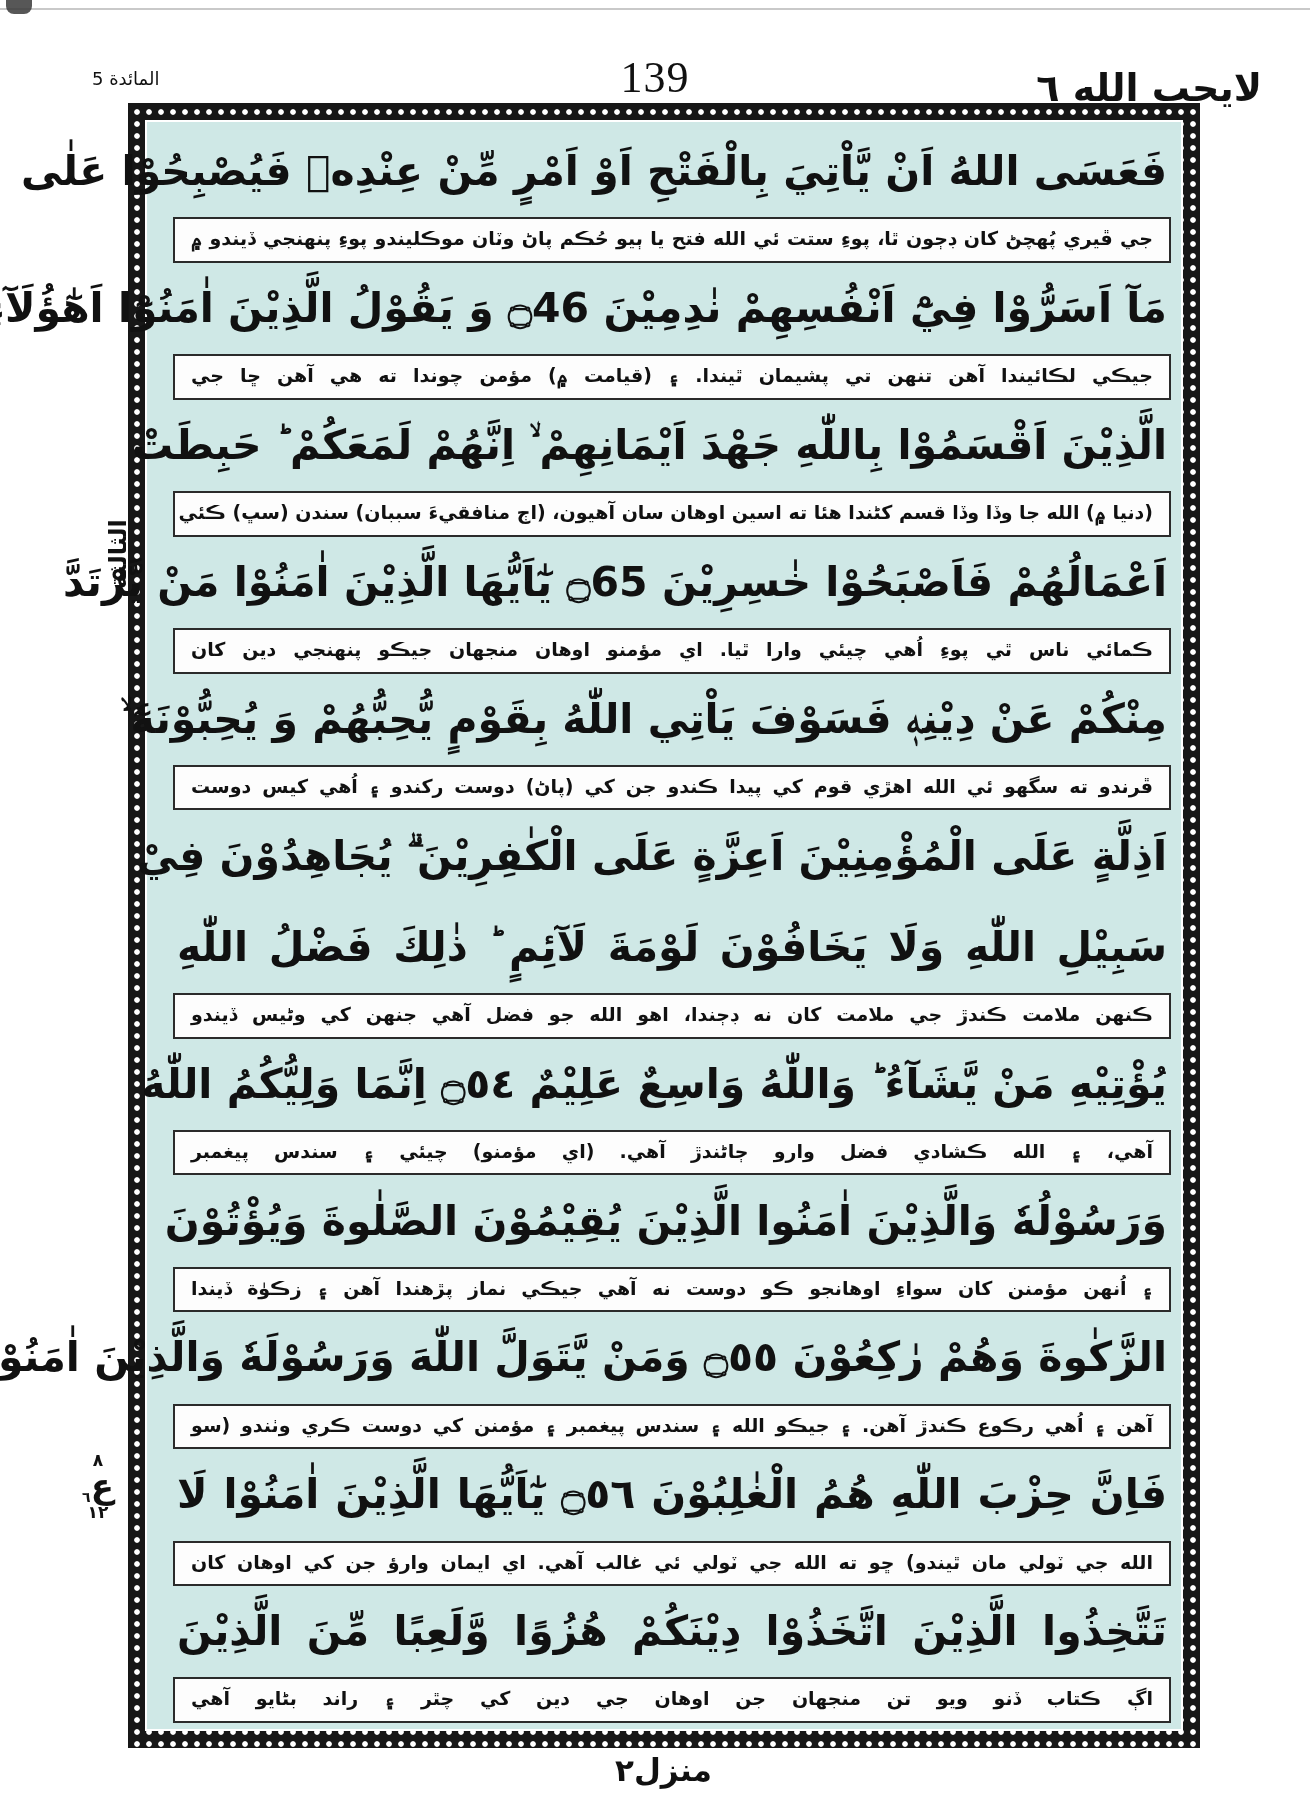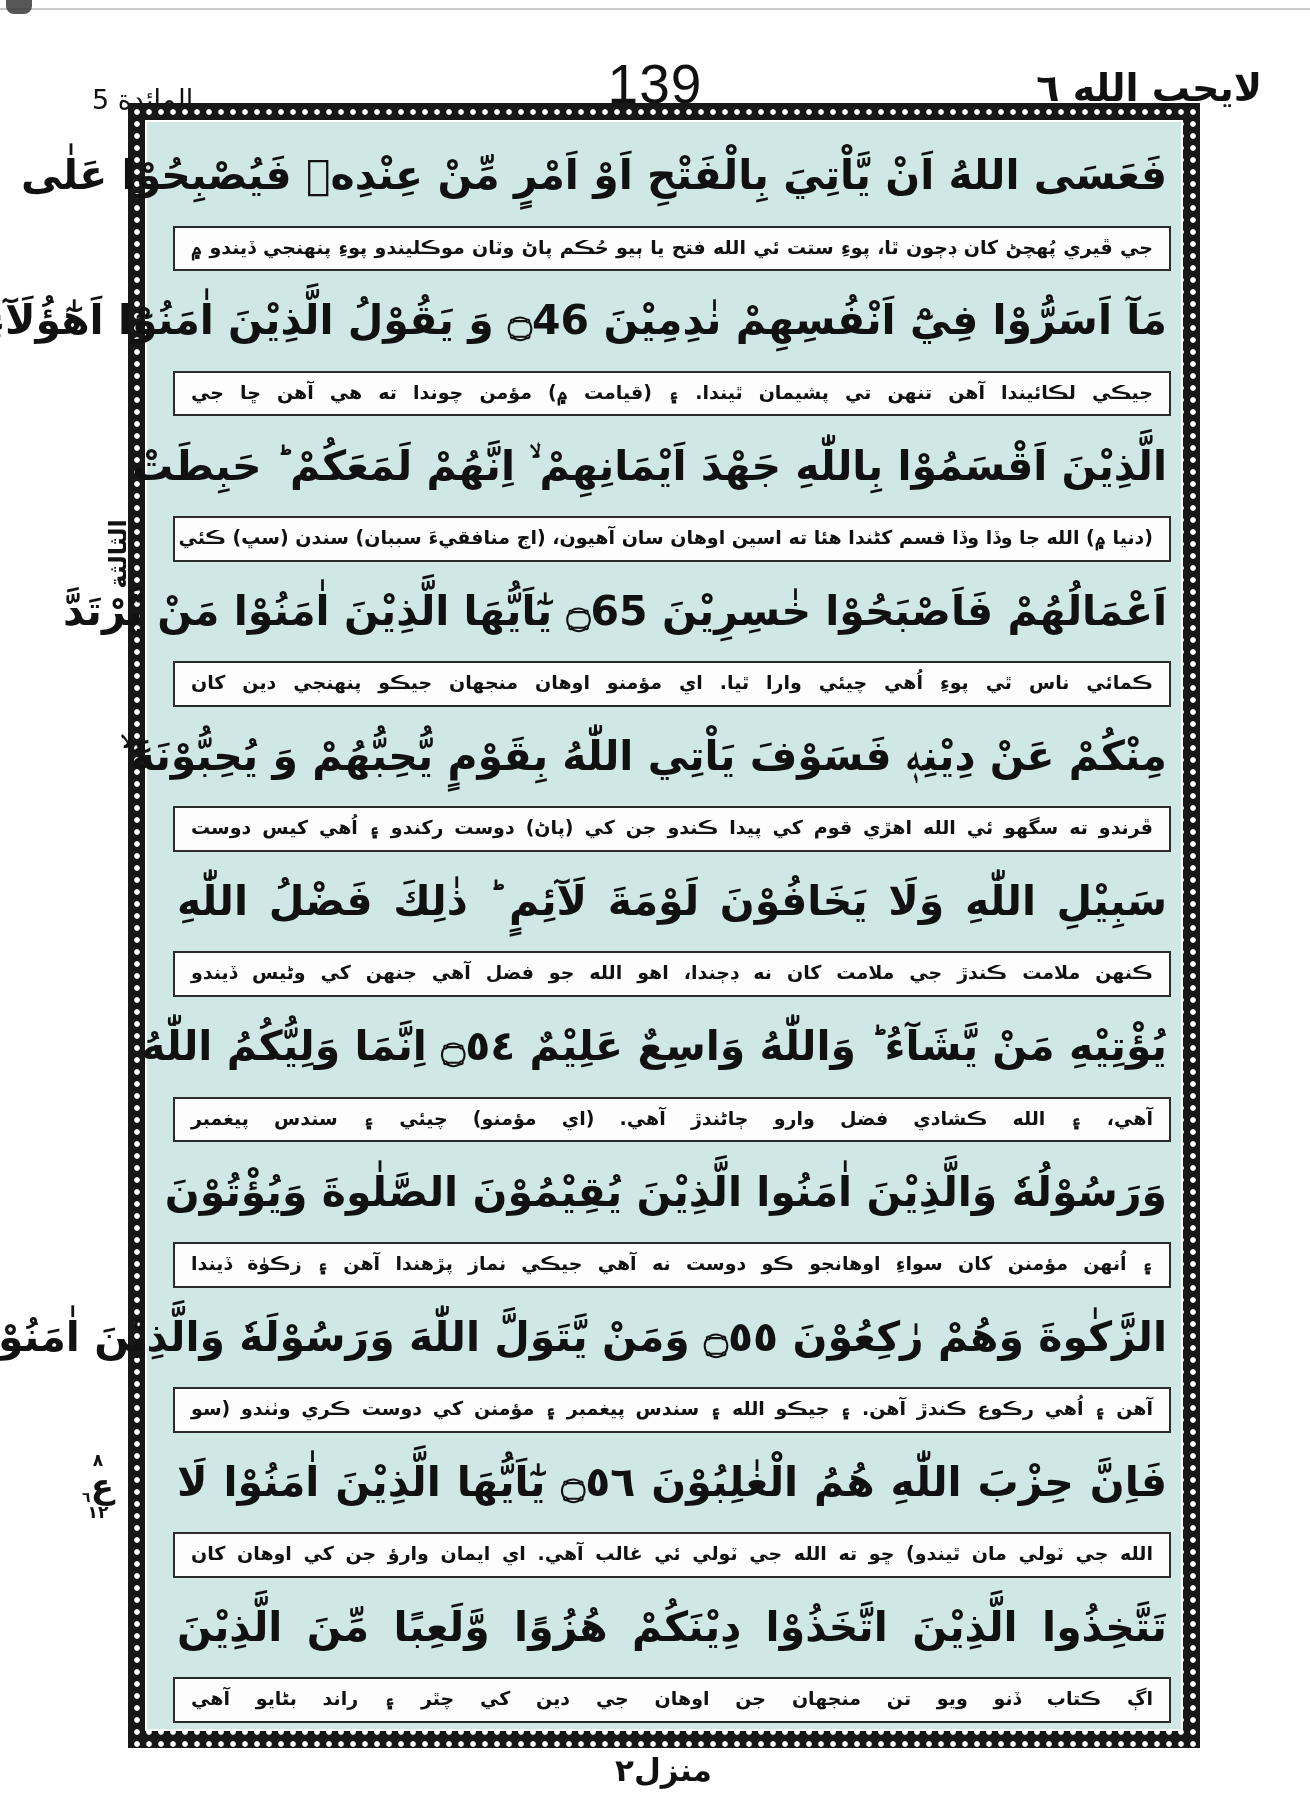--- a/index.html
+++ b/index.html
@@ -6,27 +6,27 @@
   html, body { width: 1310px; height: 1812px; background: #ffffff; }
   body {
     position: relative;
     font-family: "DejaVu Sans", sans-serif;
     color: #111;
     overflow: hidden;
   }
 
   
   .hdr-left {
-    position: absolute; top: 84px; left: 92px;
-    font-size: 27px; direction: rtl;
+    position: absolute; top: 68px; left: 92px;
+    font-size: 18px; direction: rtl;
   }
   .hdr-center {
     position: absolute; top: 52px; left: 0; right: 0;
-    text-align: center; font-size: 55px; letter-spacing: 1px;
-    font-family: Liberation Sans, sans-serif;
+    text-align: center; font-size: 44px; letter-spacing: 1px;
+    font-family: Liberation Serif, serif;
   }
   .hdr-right {
     position: absolute; top: 66px; right: 48px;
     font-size: 38px; font-weight: bold; direction: rtl;
   }
   .top-rule {
     position: absolute; top: 8px; left: 0; width: 100%;
     height: 2px; background: #c9c9c9;
   }
 
@@ -143,20 +143,23 @@
     <div class="ayah">
         <span>اَعْمَالُهُمْ فَاَصْبَحُوْا خٰسِرِيْنَ ۝65 يٰٓاَيُّهَا الَّذِيْنَ اٰمَنُوْا مَنْ يَّرْتَدَّ</span>
       </div>
     <div class="trans"><span>ڪمائي ناس ٿي پوءِ اُهي چيئي وارا ٿيا. اي مؤمنو اوهان منجهان جيڪو پنهنجي دين کان</span></div>
 
     <div class="ayah">
         <span>مِنْكُمْ عَنْ دِيْنِهٖ فَسَوْفَ يَاْتِي اللّٰهُ بِقَوْمٍ يُّحِبُّهُمْ وَ يُحِبُّوْنَهٗٓ ۙ</span>
       </div>
     <div class="trans"><span>ڦرندو ته سگهو ئي الله اهڙي قوم کي پيدا ڪندو جن کي (پاڻ) دوست رکندو ۽ اُهي کيس دوست</span></div>
 
+    <div class="ayah">
+        <span>اَذِلَّةٍ عَلَى الْمُؤْمِنِيْنَ اَعِزَّةٍ عَلَى الْكٰفِرِيْنَ ۗ يُجَاهِدُوْنَ فِيْ</span>
+      </div>
 
     <div class="ayah">
         <span>سَبِيْلِ اللّٰهِ وَلَا يَخَافُوْنَ لَوْمَةَ لَآئِمٍ ؕ ذٰلِكَ فَضْلُ اللّٰهِ</span>
       </div>
     <div class="trans"><span>ڪنهن ملامت ڪندڙ جي ملامت کان نه ڊڄندا، اهو الله جو فضل آهي جنهن کي وڻيس ڏيندو</span></div>
 
     <div class="ayah">
         <span>يُؤْتِيْهِ مَنْ يَّشَآءُ ؕ وَاللّٰهُ وَاسِعٌ عَلِيْمٌ ۝٥٤ اِنَّمَا وَلِيُّكُمُ اللّٰهُ</span>
       </div>
     <div class="trans"><span>آهي، ۽ الله ڪشادي فضل وارو ڄاڻندڙ آهي. (اي مؤمنو) چيئي ۽ سندس پيغمبر</span></div>

